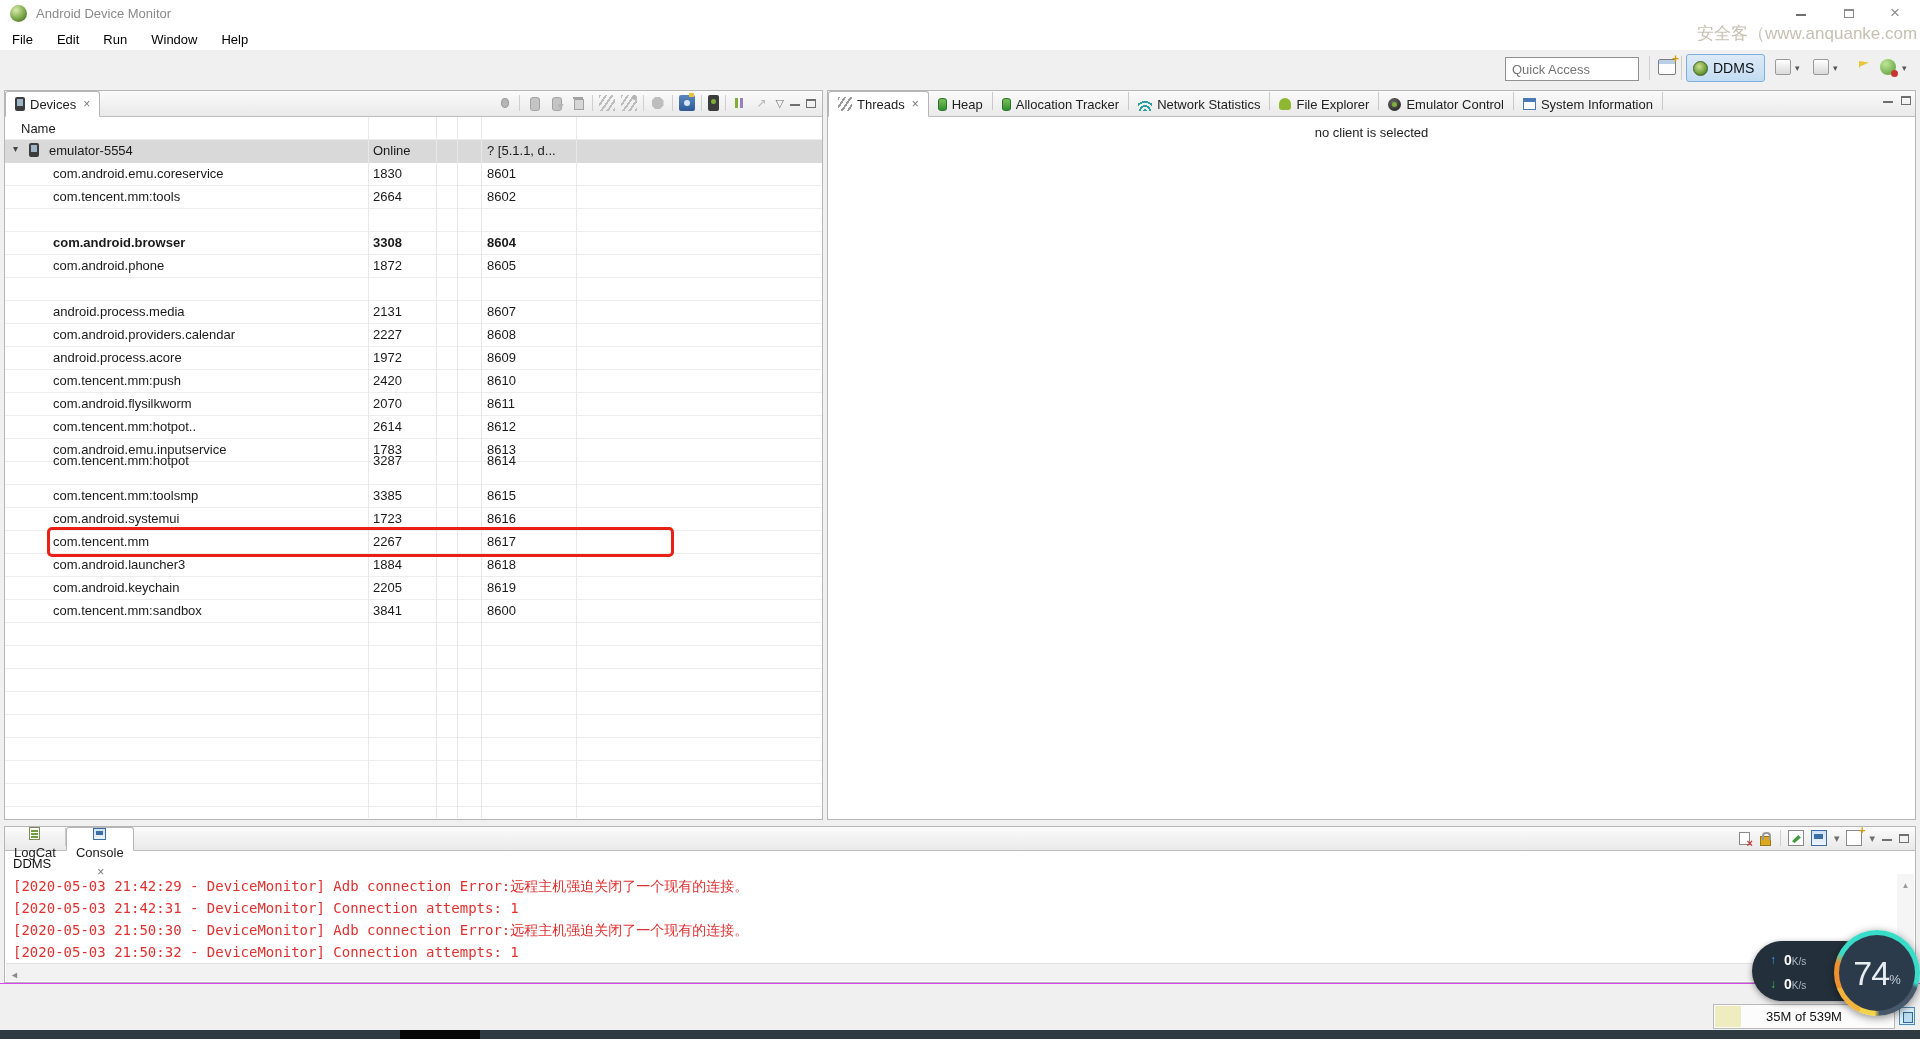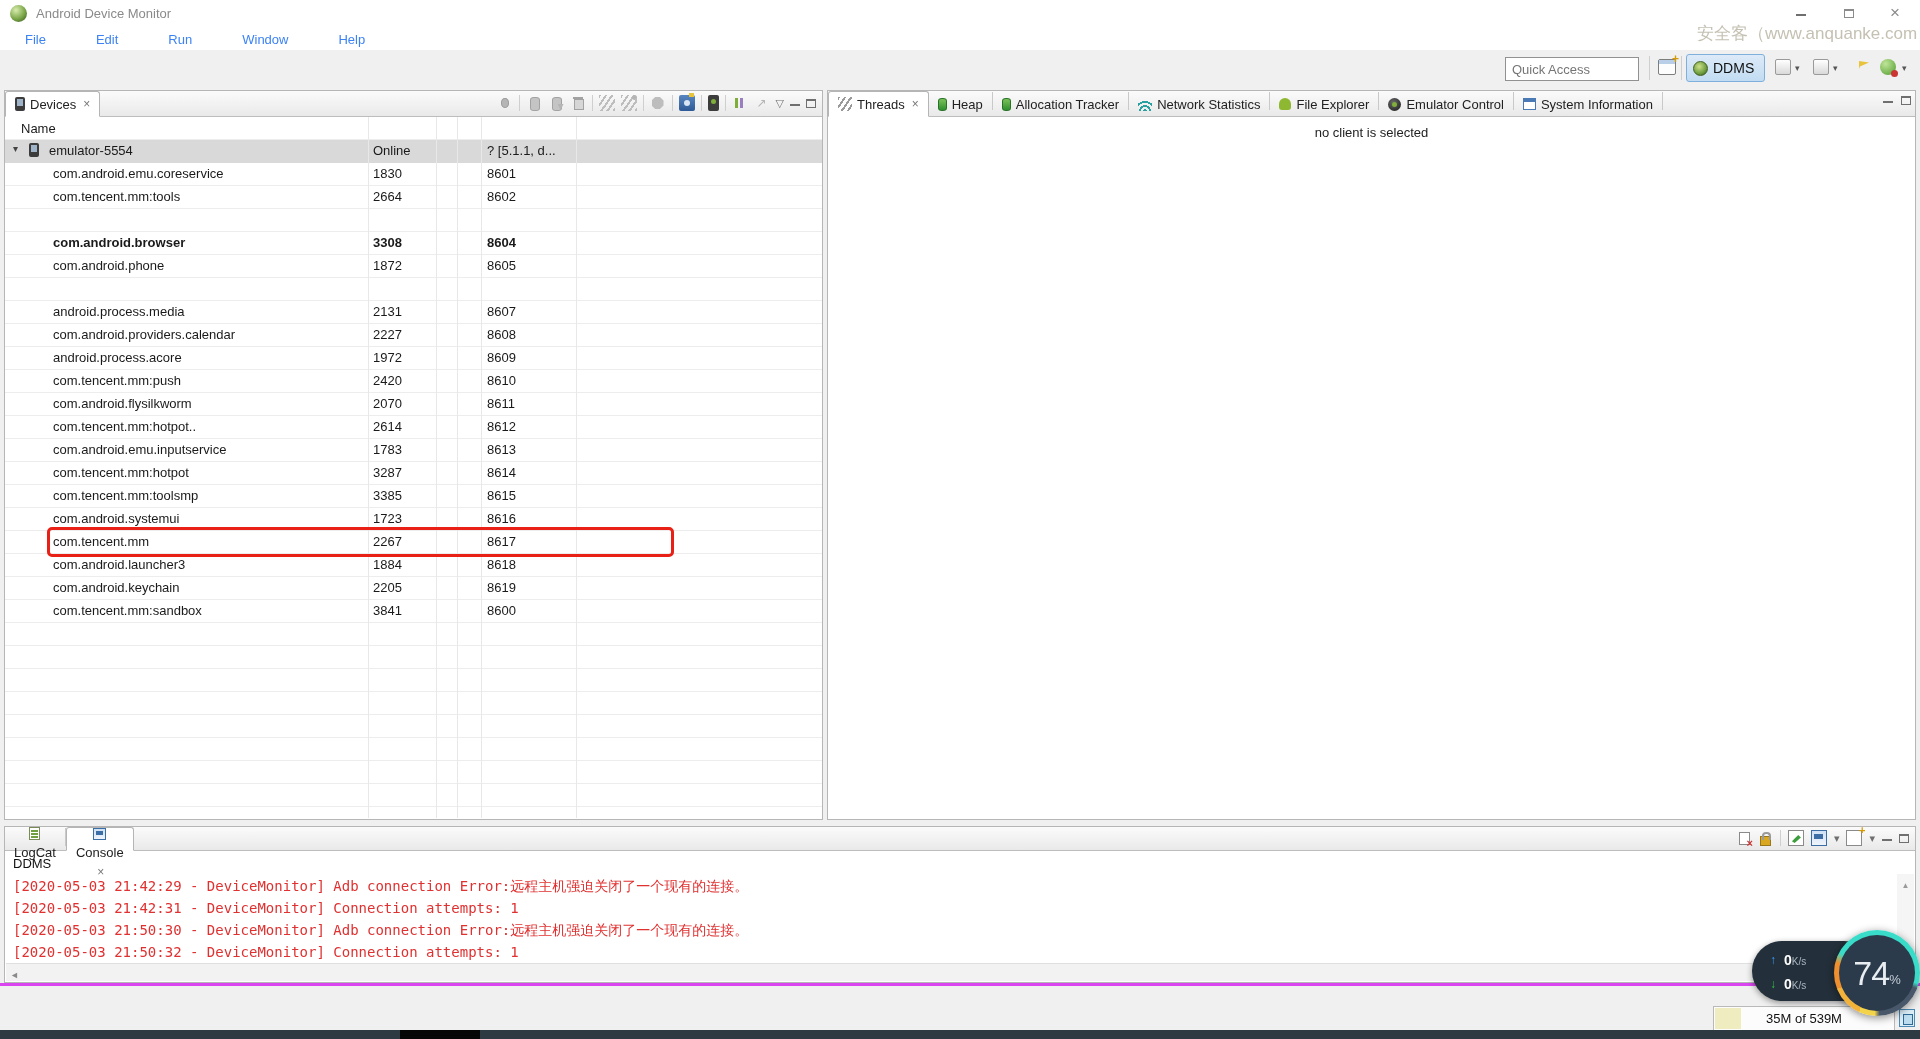--- a/index.html
+++ b/index.html
@@ -8,21 +8,21 @@
   
   #titlebar { position:absolute; left:0; top:0; width:1920px; height:28px; background:#ffffff; }
   #app-icon { position:absolute; left:10px; top:5px; width:17px; height:17px; border-radius:50%;
     background:radial-gradient(circle at 35% 30%, #d9ecae, #7aa648 55%, #33511d); }
   #title-text { position:absolute; left:36px; top:6px; font-size:13px; color:#8a8a8a; }
   .wbtn { position:absolute; top:0; width:46px; height:28px; text-align:center; line-height:26px; color:#8b8b8b; font-size:14px; }
   #btn-min { right:96px; } #btn-max { right:48px; } #btn-close { right:2px; }
 
   
   #menubar { position:absolute; left:0; top:28px; width:1920px; height:22px; background:#ffffff; display:flex; align-items:center; }
-  .menu-item { font-size:13px; color:#3b82f6; padding:2px 25px; }
+  .menu-item { font-size:13px; color:#000000; padding:2px 12px; }
 
   
   #toolbar { position:absolute; left:0; top:50px; width:1920px; height:38px; background:#f0f0f0; }
   #quick-access { position:absolute; left:1505px; top:7px; width:134px; height:24px; border:1px solid #919191; background:#fff;
      font-size:13px; color:#777; padding-left:6px; font-family:"Liberation Sans",sans-serif; }
   .tsep { position:absolute; top:6px; width:1px; height:24px; background:#cfcfcf; }
   #persp-icon { position:absolute; left:1658px; top:9px; width:18px; height:16px; border:1px solid #7d7d7d; background:#fdfdfd; border-radius:2px; }
   #persp-icon:before { content:""; position:absolute; left:0; top:0; width:100%; height:4px; background:#b9cfe8; }
   #persp-icon:after { content:"+"; position:absolute; right:-4px; top:-8px; color:#d79b00; font-weight:bold; font-size:12px; }
   #ddms-btn { position:absolute; left:1686px; top:4px; height:28px; padding:0 10px 0 6px; display:flex; align-items:center; gap:5px;
@@ -125,21 +125,21 @@
   .lock-icon:before { content:""; position:absolute; left:3px; top:6px; width:9px; height:8px; background:#d9a820; border:1px solid #9a7718; }
   .lock-icon:after { content:""; position:absolute; left:5px; top:2px; width:5px; height:6px; border:2px solid #9a9a9a; border-bottom:none; border-radius:4px 4px 0 0; }
   .pin-icon { border:1px solid #8a8a8a; background:#fff; }
   .pin-icon:before { content:""; position:absolute; left:3px; top:3px; width:9px; height:9px; background:#3e9e3e; clip-path:polygon(0 80%,70% 10%,100% 40%,30% 100%); }
   .disp-icon { border:1px solid #3a6ea5; background:linear-gradient(#cfe0f5,#eef4fb); }
   .disp-icon:before { content:""; position:absolute; left:2px; top:3px; width:9px; height:5px; background:#3a6ea5; }
   .newcon-icon { border:1px solid #8a8a8a; background:#fff; }
   .newcon-icon:after { content:"+"; position:absolute; right:-4px; top:-7px; color:#d79b00; font-weight:bold; font-size:11px; }
 
   
-  #statusbar { position:absolute; left:0; top:983px; width:1920px; height:47px; background:#f0f0f0; border-top:3px solid #d946ef; }
+  #statusbar { position:absolute; left:0; top:983px; width:1920px; height:47px; background:#f0f0f0; border-top:1px solid #d946ef; }
   #heap-widget { position:absolute; left:1713px; top:20px; width:182px; height:25px; background:#fcfcfc; border:1px solid #b9b9b9; }
   #heap-fill { position:absolute; left:1px; top:1px; width:26px; height:21px; background:#efedc0; }
   #heap-text { position:absolute; left:0; top:4px; width:100%; text-align:center; font-size:13px; color:#111; }
   #heap-gc { position:absolute; left:1899px; top:23px; width:16px; height:18px; border:1px solid #4a8ab5; background:#dceef8; }
   #heap-gc:before { content:""; position:absolute; left:3px; top:4px; width:8px; height:9px; border:1px solid #2d6a95; background:#bcdcef; }
   #watermark { position:absolute; left:1697px; top:22px; font-size:17px; color:rgba(190,185,170,0.9); z-index:3; white-space:nowrap; }
   #taskbar { position:absolute; left:0; top:1030px; width:1920px; height:9px; background:#2e3a42; }
   #taskbar-seg { position:absolute; left:400px; top:0; width:80px; height:9px; background:#060606; }
 
   
@@ -287,21 +287,21 @@
       <div class="trow" style="top: 276px;">
         <span class="c-name">com.tencent.mm:hotpot..</span>
         <span class="c-pid">2614</span>
         <span class="c-port">8612</span>
       </div>
       <div class="trow" style="top: 299px;">
         <span class="c-name">com.android.emu.inputservice</span>
         <span class="c-pid">1783</span>
         <span class="c-port">8613</span>
       </div>
-      <div class="trow" style="top: 322px;">
+      <div class="trow" style="top: 310px;">
         <span class="c-name">com.tencent.mm:hotpot</span>
         <span class="c-pid">3287</span>
         <span class="c-port">8614</span>
       </div>
       <div class="trow" style="top: 345px;">
         <span class="c-name">com.tencent.mm:toolsmp</span>
         <span class="c-pid">3385</span>
         <span class="c-port">8615</span>
       </div>
       <div class="trow" style="top: 368px;">

